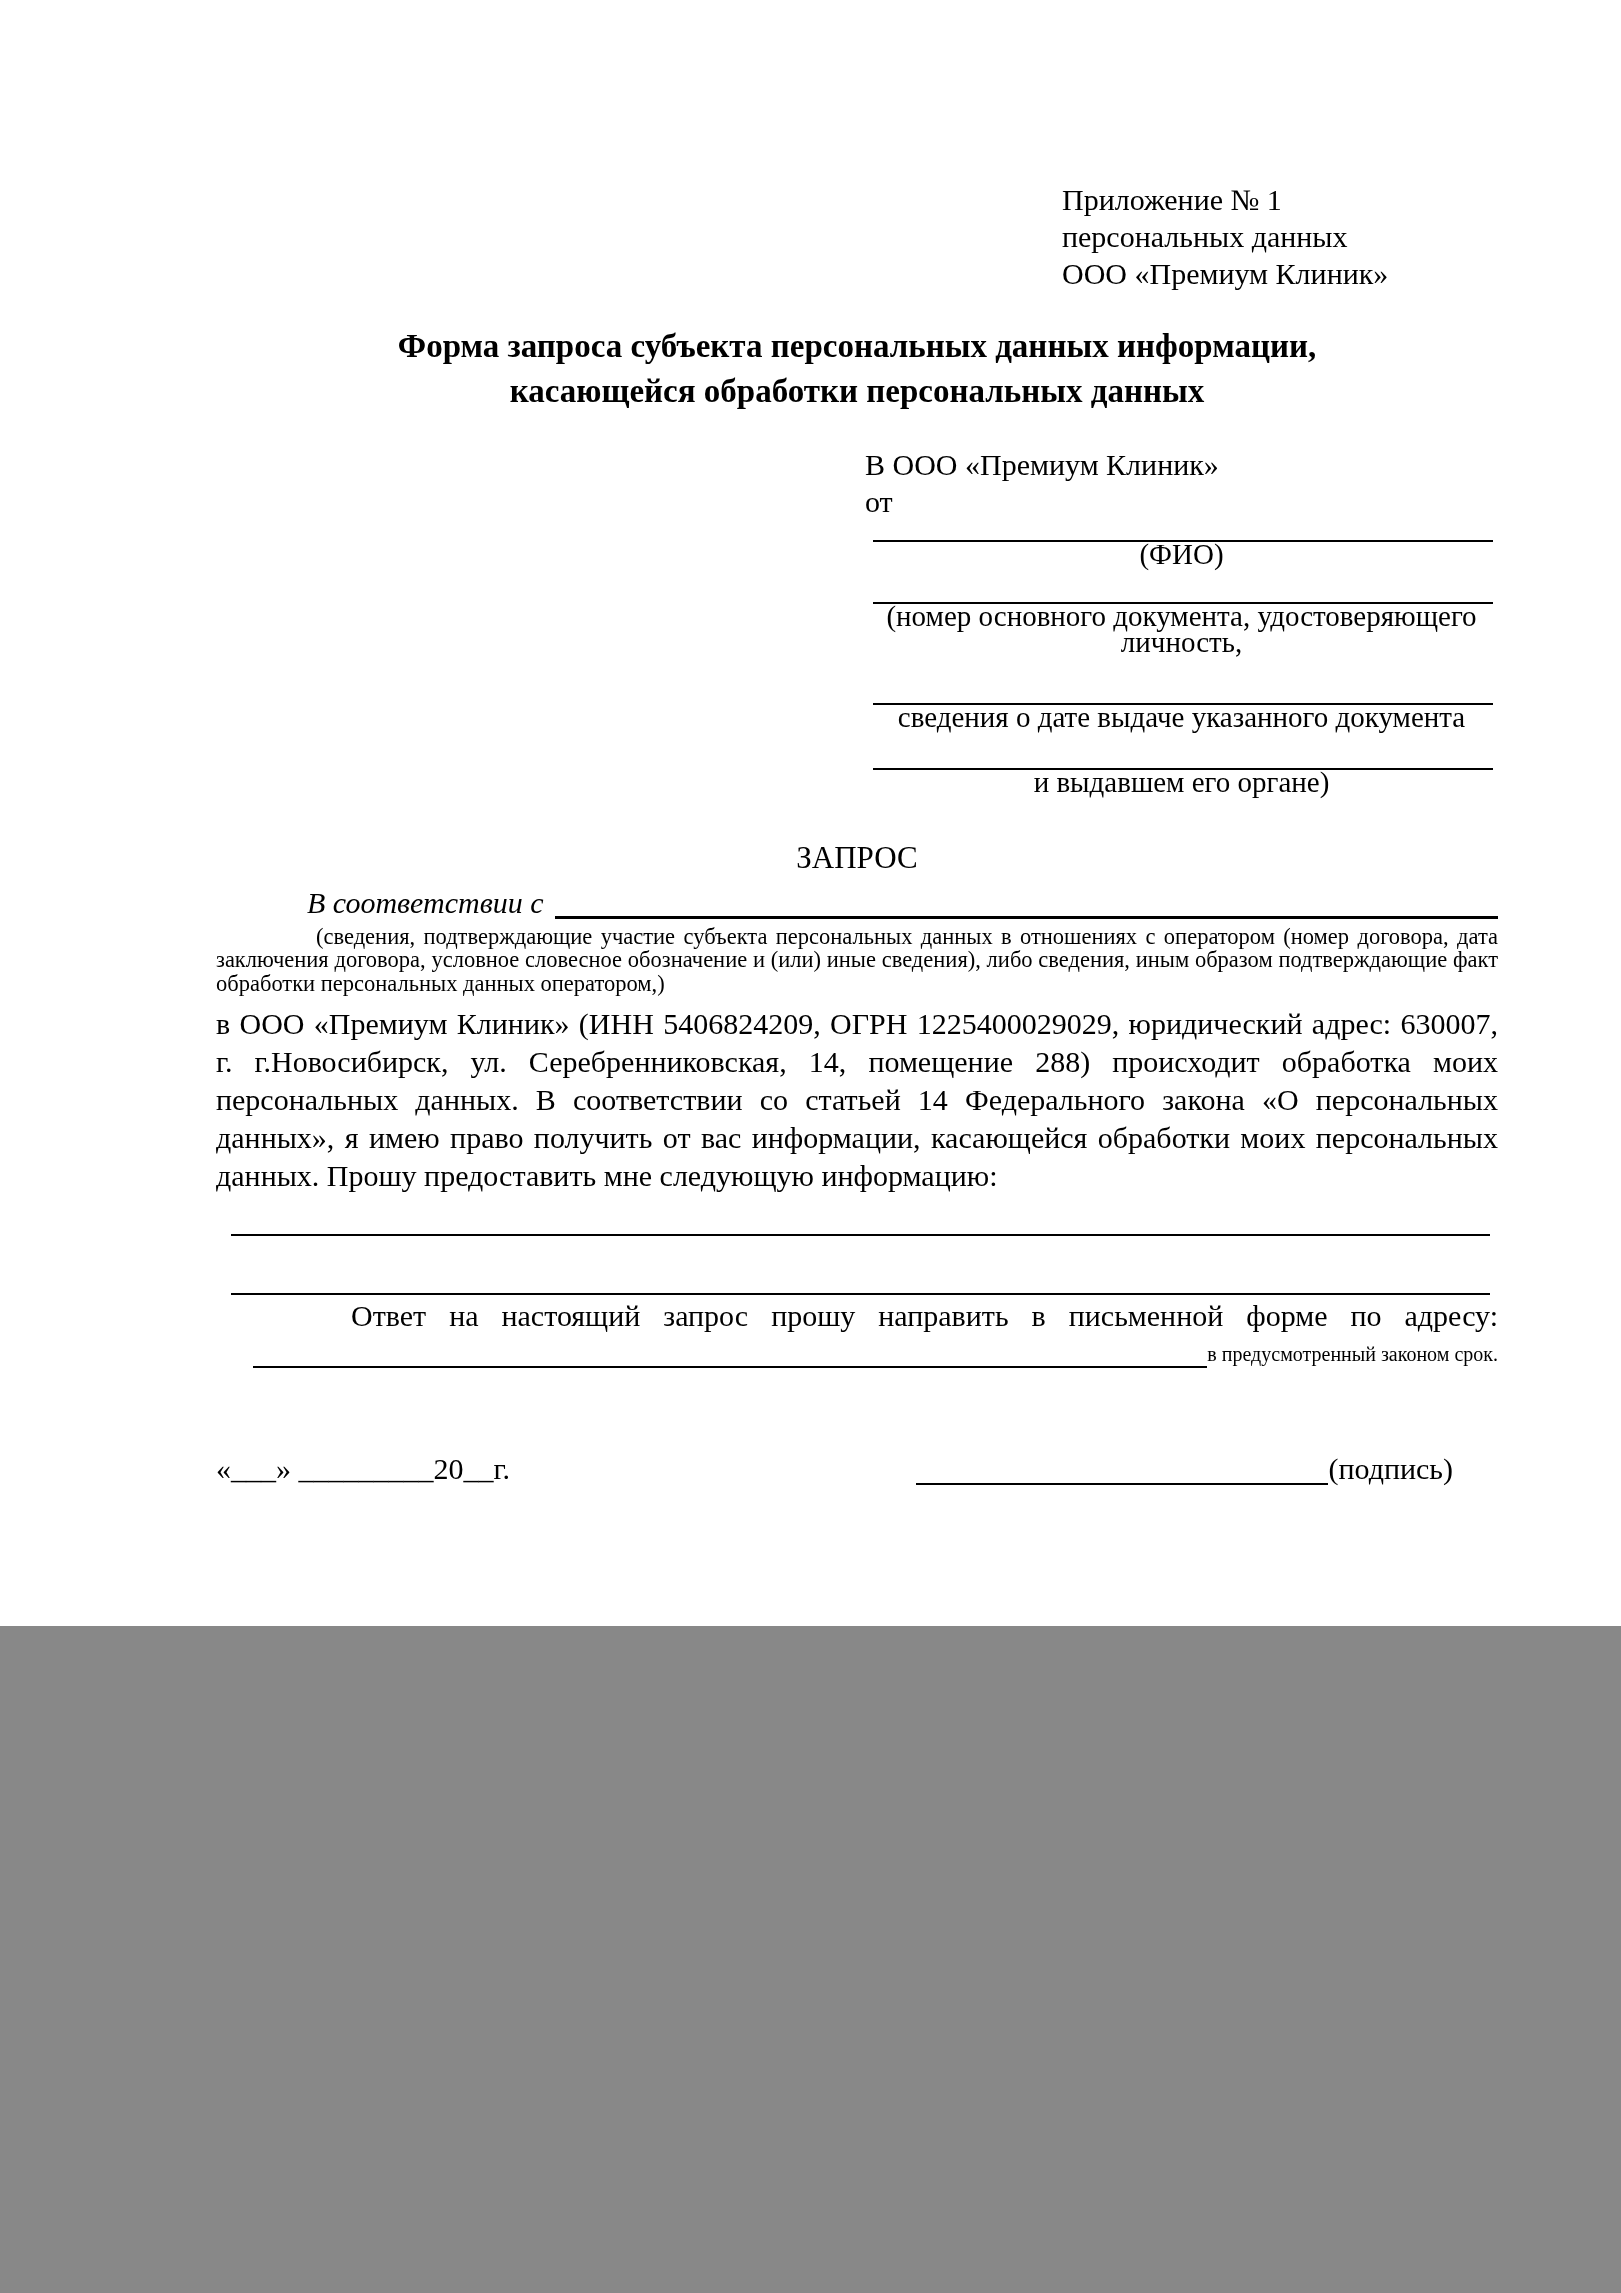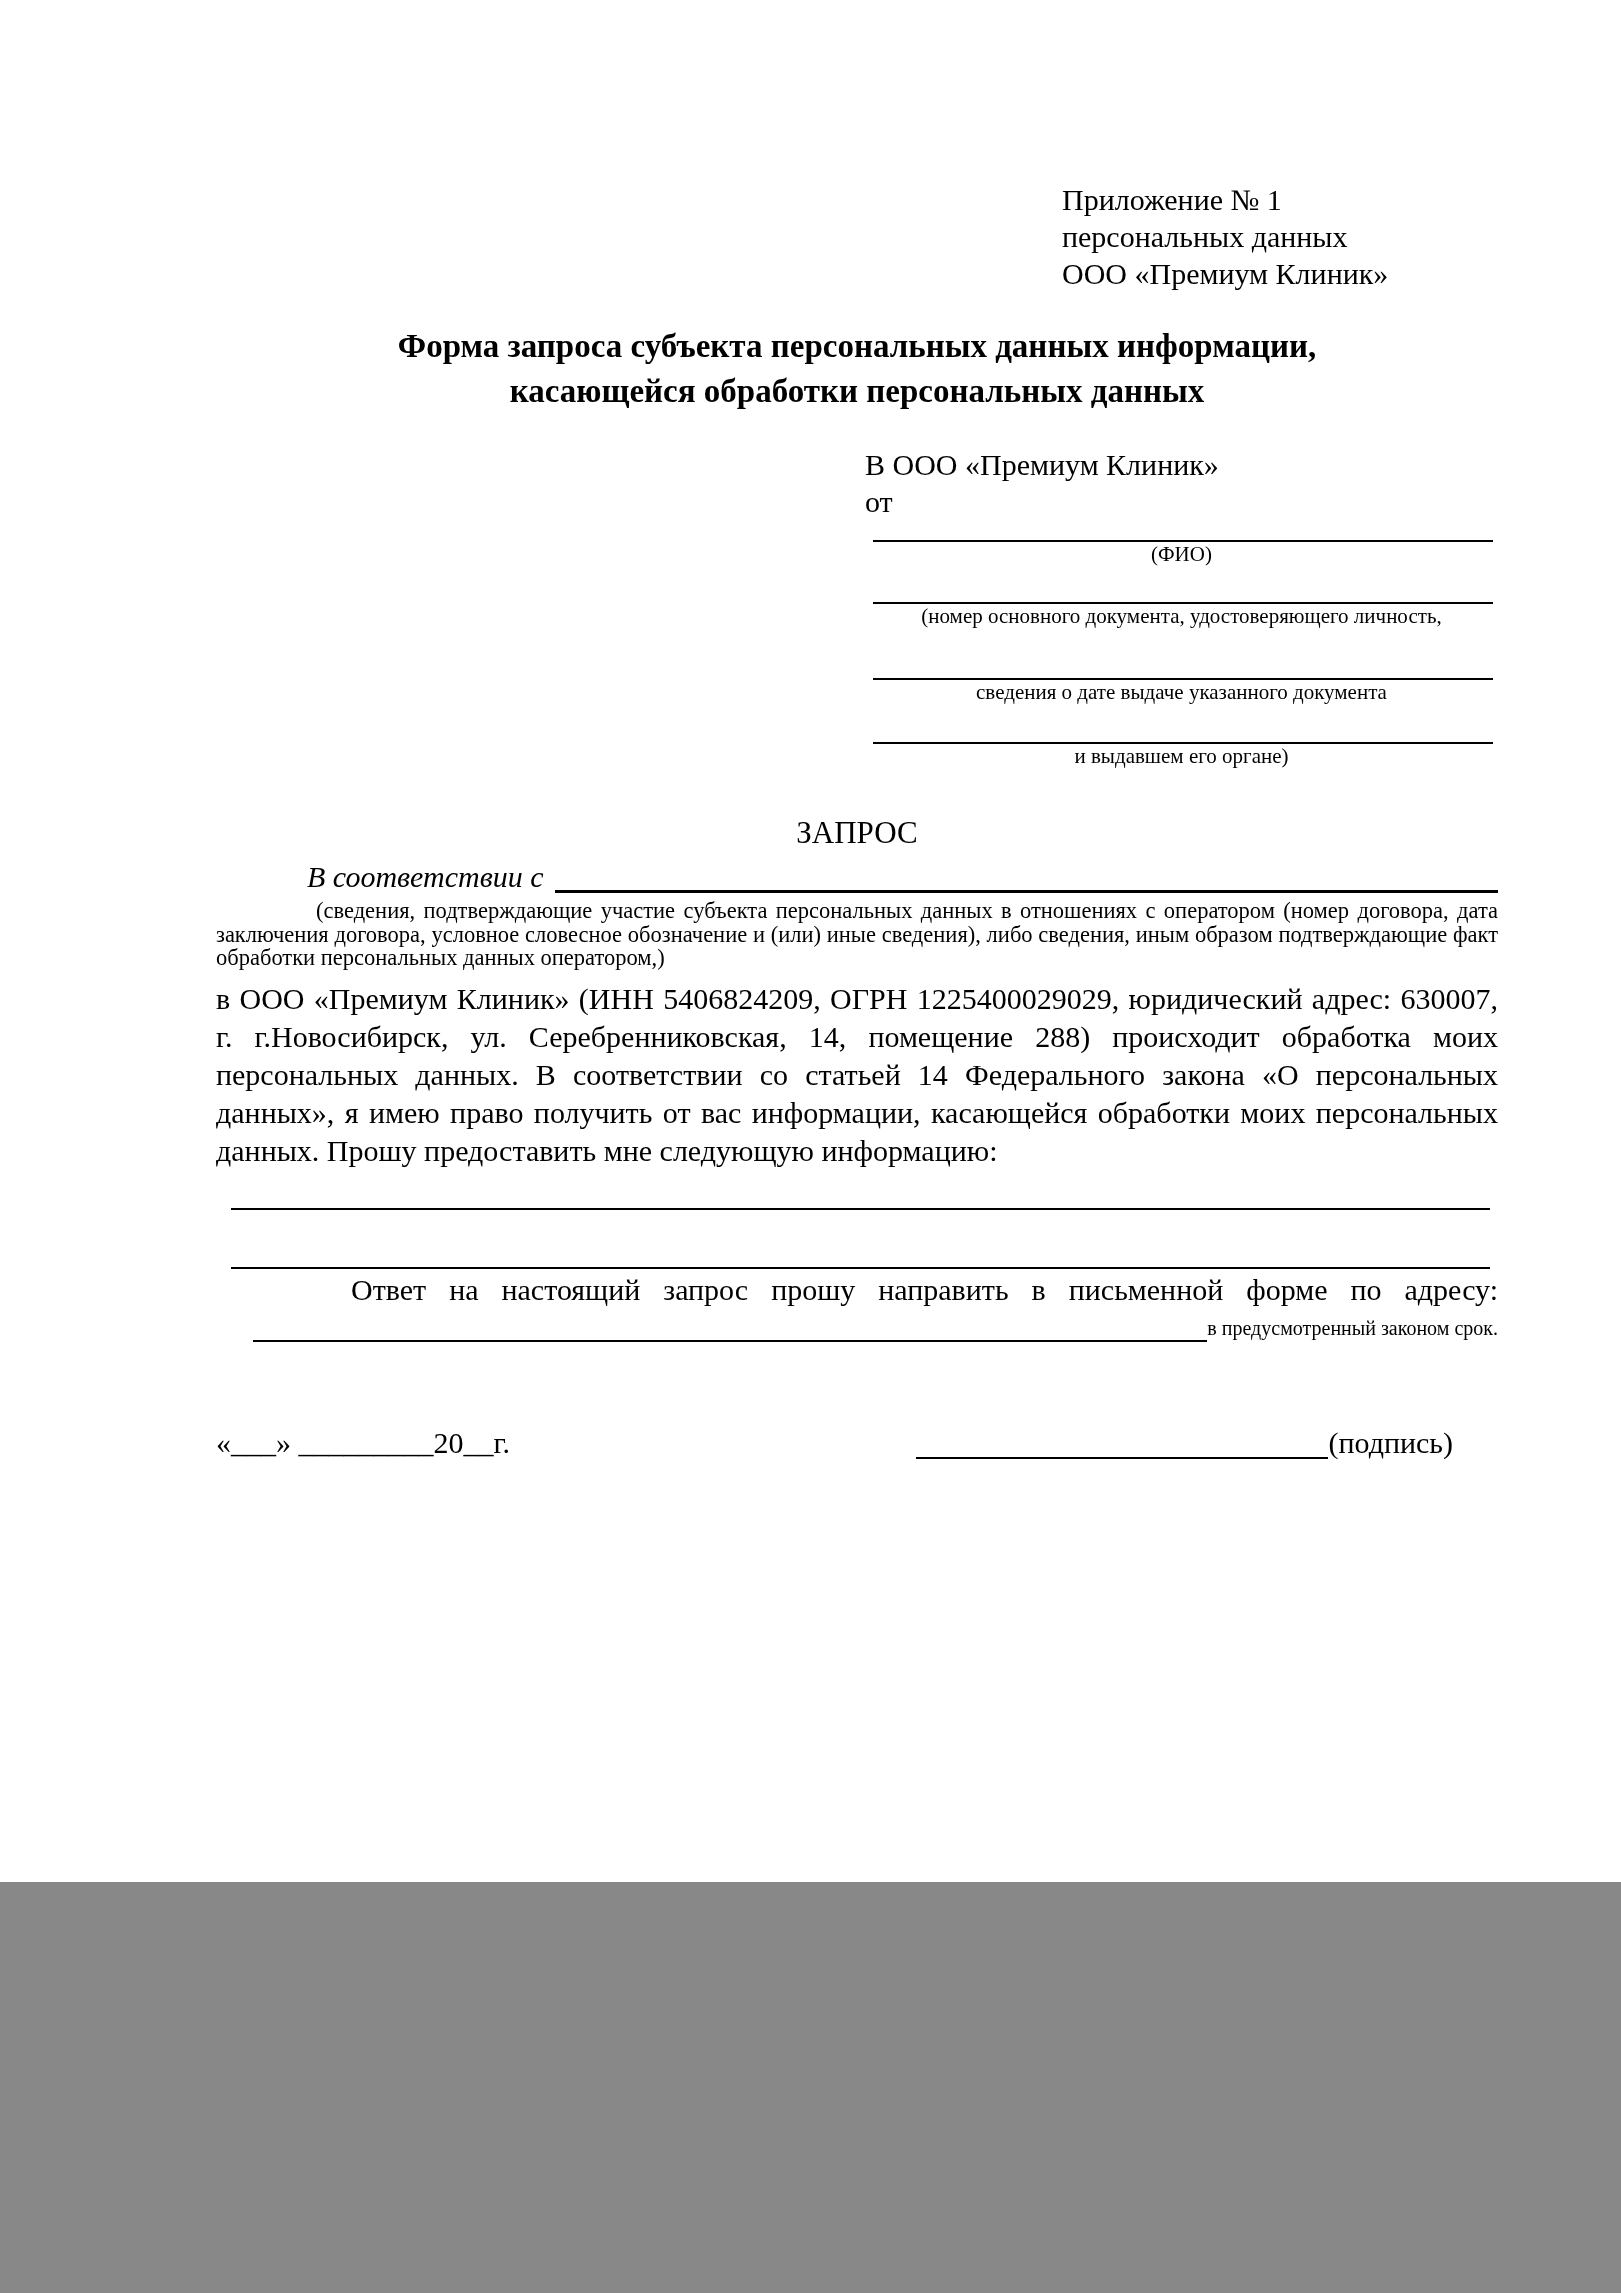--- a/index.html
+++ b/index.html
@@ -1,19 +1,19 @@
 <!DOCTYPE html>
 <html lang="ru"><head>
 <meta charset="utf-8">
 <style>
   html, body { margin: 0; padding: 0; background: #888; }
   .page {
     position: relative;
     width: 1621px;
-    height: 1882px;
+    height: 1626px;
     margin: 0 auto;
     background: #ffffff;
     color: #000000;
     font-family: "Liberation Serif", "DejaVu Serif", serif;
     overflow: hidden;
   }
   .content {
     position: absolute;
     left: 216px;
     right: 123px;
@@ -42,21 +42,21 @@
   .addressee .fill {
     border-bottom: 2.9px solid #000;
     margin-left: 7.8px;
     margin-right: 4.9px;
   }
   .fill-1 { height: 19.6px; }
   .fill-2 { height: 35px; }
   .fill-3 { height: 48px; }
   .fill-4 { height: 37px; }
   .caption {
-    font-size: 21px;
+    font-size: 29px;
     line-height: 25.5px;
     text-align: center;
   }
   .request-heading {
     margin-top: 44px;
     text-align: center;
     font-size: 31px;
     line-height: 37px;
   }
   .intro-row {

